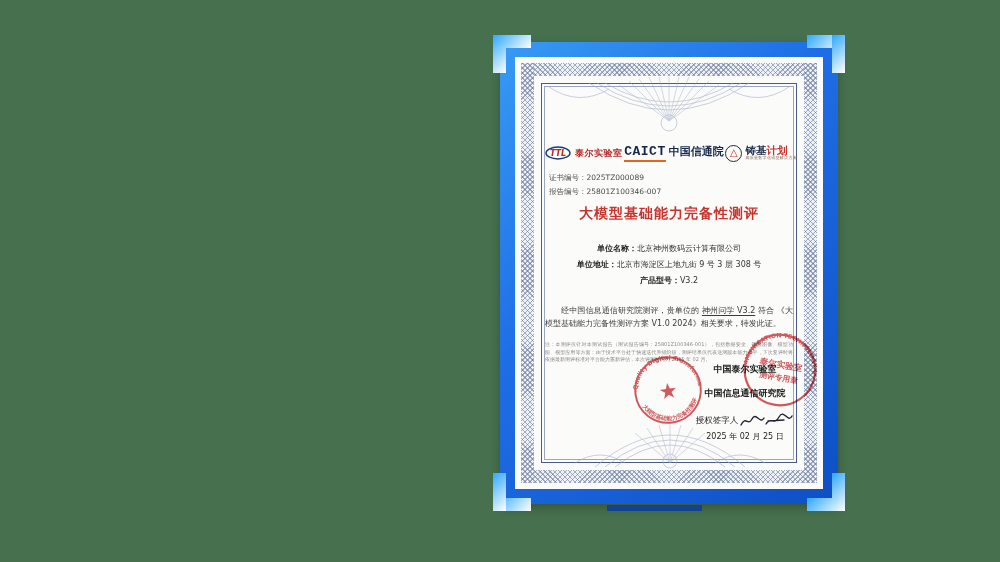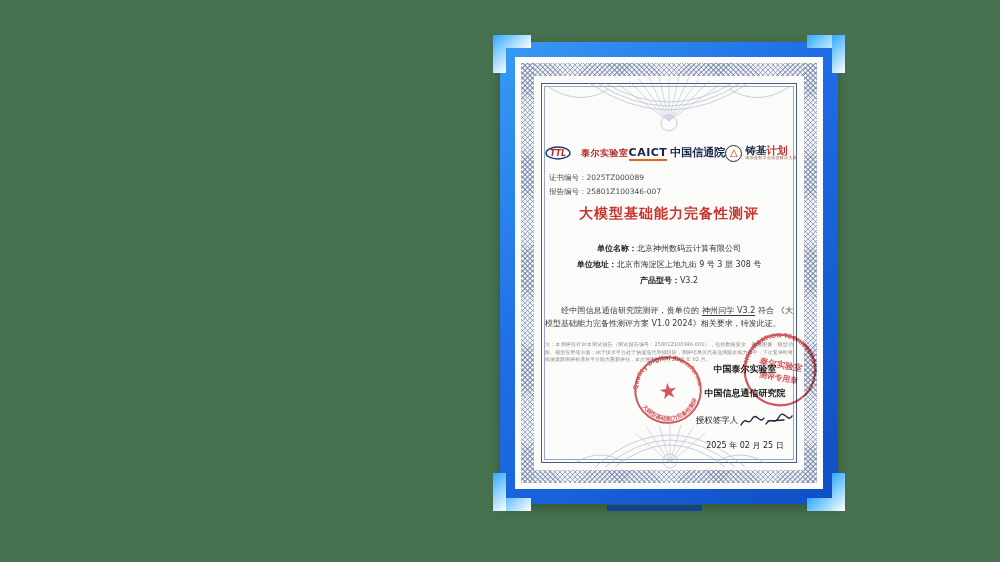--- a/index.html
+++ b/index.html
@@ -37,25 +37,25 @@
   .gb-right  { right:6px; top:6px; bottom:6px;  width:13px; }
 
   .inner-border { position:absolute; left:26px; right:26px; top:26px; bottom:26px;
                   border:1.6px solid #4a5c85; outline:1px solid #9aa6c2; outline-offset:-4px; }
 
   .deco { position:absolute; pointer-events:none; }
 
   
   .logos { position:absolute; top:80px; left:30px; right:26px; height:32px;
            display:flex; align-items:center; justify-content:space-between; }
-  .logo-ttl { display:flex; align-items:center; gap:10px; }
+  .logo-ttl { display:flex; align-items:center; gap:4px; }
   .ttl-name { color:#b52a28; font-weight:bold; font-size:9px; letter-spacing:.5px; }
   .logo-caict { display:flex; align-items:baseline; gap:3px; }
-  .caict-abbr { color:#16254c; font-weight:bold; font-size:11px; letter-spacing:.5px;
-                border-bottom:2px solid #e2661c; line-height:1.1; }
+  .caict-abbr { color:#16254c; font-weight:bold; font-size:13px; letter-spacing:.5px;
+                border-bottom:2px solid #e2661c; line-height:1.1;font-family:Liberation Mono, monospace; }
   .caict-name { color:#16254c; font-weight:bold; font-size:11px; }
   .logo-zhuji { display:flex; align-items:center; gap:3px; }
   .zj-badge { width:17px; height:17px; border:1.5px solid #2a2a2a; border-radius:50%;
               display:flex; align-items:center; justify-content:center;
               color:#c8332e; font-size:10px; font-weight:bold; line-height:1; }
   .zj-text { display:flex; flex-direction:column; line-height:1.05; }
   .zj-title { font-size:10.5px; font-weight:bold; }
   .zj-title .dark { color:#22304f; } .zj-title .red { color:#c8332e; }
   .zj-tag { font-size:4px; color:#8a6a5a; letter-spacing:.3px; }
 
@@ -79,21 +79,21 @@
   .bodytext .product { text-decoration:underline; text-underline-offset:2px; }
 
   .footnote { position:absolute; top:284px; left:30px; right:30px; font-size:5px; color:#8a8a8a;
               line-height:1.5; text-align:justify; }
 
   
   .issuer { position:absolute; top:306px; left:150px; width:160px; text-align:center; color:#1c1c1c; }
   .issuer .line1 { font-size:9px; font-weight:bold; }
   .issuer .line2 { font-size:9px; font-weight:bold; margin-top:11px; }
   .signer { margin-top:11px; font-size:8.5px; display:flex; align-items:center; justify-content:center; gap:0; }
-  .issuer .date { margin-top:9px; font-size:8px; color:#222; }
+  .issuer .date { font-size:8px; color:#222; }
 
   
   .stamp { position:absolute; mix-blend-mode:multiply; opacity:.85; }
   .stamp-left  { left:112px; top:292px; width:82px; height:82px; transform:rotate(-8deg); }
   .stamp-right { left:222px; top:270px; width:86px; height:86px; transform:rotate(10deg); }
 
   .sig-svg { display:block; }
 </style>
 </head>
 <body>

